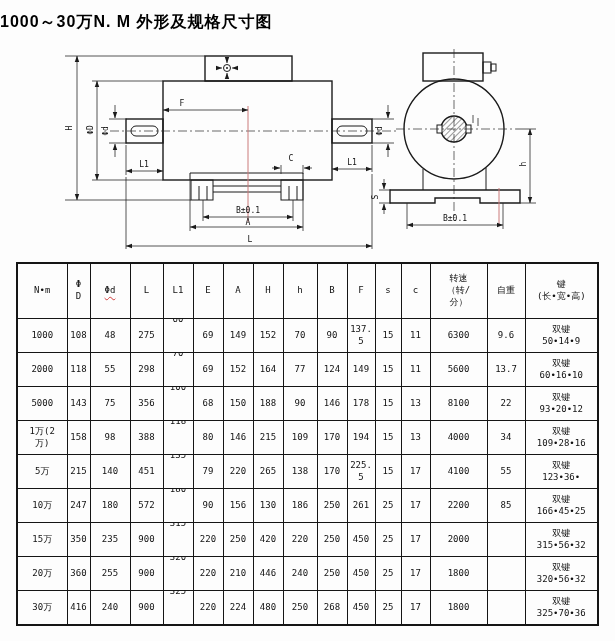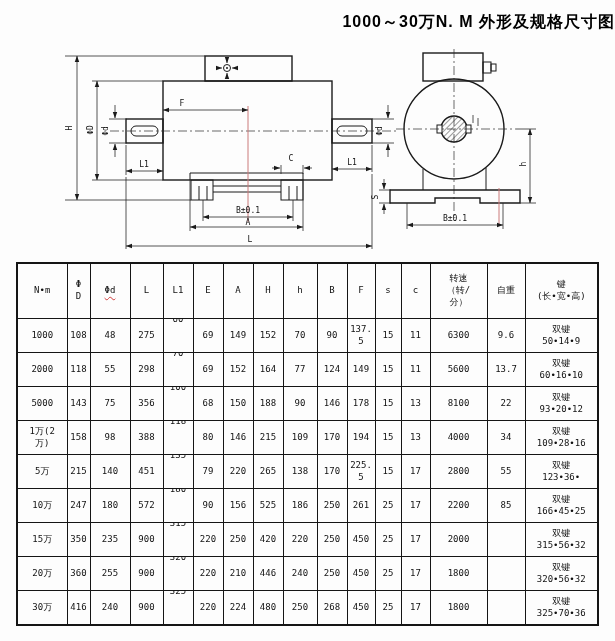--- a/index.html
+++ b/index.html
@@ -1,18 +1,18 @@
 <!DOCTYPE html>
 <html><head>
 <meta charset="utf-8">
 <style>
   html,body{margin:0;padding:0;background:#ffffff;}
   .page{position:relative;width:615px;height:641px;background:#fdfdfd;overflow:hidden;
         font-family:"DejaVu Sans Mono","DejaVu Sans",sans-serif;color:#111;}
-  .title{position:absolute;top:12px;left:0;width:615px;text-align:right;
+  .title{position:absolute;top:12px;left:0;width:615px;text-align:left;
          font-family:"Liberation Sans","DejaVu Sans",sans-serif;
          font-weight:bold;font-size:16px;letter-spacing:1px;color:#000;}
   svg.drawing{position:absolute;top:48px;left:0;}
   svg.drawing .ol{fill:none;stroke:#1b1b1b;stroke-width:1.4;}
   svg.drawing .tl{fill:none;stroke:#1b1b1b;stroke-width:1;}
   svg.drawing .dim{fill:none;stroke:#2a2a2a;stroke-width:0.8;}
   svg.drawing .cl{fill:none;stroke:#2a2a2a;stroke-width:0.7;stroke-dasharray:9 3 2 3;}
   svg.drawing .red{fill:none;stroke:#cb7a7a;stroke-width:1;}
   svg.drawing text{font-family:"DejaVu Sans Mono","DejaVu Sans",sans-serif;
                    font-size:8px;fill:#111;}
@@ -320,34 +320,34 @@
             <td class="c3"><span class="cv">451</span></td>
             <td class="c4"><span class="cv">135</span></td>
             <td class="c5"><span class="cv">79</span></td>
             <td class="c6"><span class="cv">220</span></td>
             <td class="c7"><span class="cv">265</span></td>
             <td class="c8"><span class="cv">138</span></td>
             <td class="c9"><span class="cv">170</span></td>
             <td class="c10"><span class="cv">225.5</span></td>
             <td class="c11"><span class="cv">15</span></td>
             <td class="c12"><span class="cv">17</span></td>
-            <td class="c13"><span class="cv">2800</span></td>
+            <td class="c13"><span class="cv">4100</span></td>
             <td class="c14"><span class="cv">55</span></td>
             <td class="c15"><span class="cv">双键
 123•36•</span></td>
           </tr>
           <tr>
             <td class="c0"><span class="cv">10万</span></td>
             <td class="c1"><span class="cv">247</span></td>
             <td class="c2"><span class="cv">180</span></td>
             <td class="c3"><span class="cv">572</span></td>
             <td class="c4"><span class="cv">180</span></td>
             <td class="c5"><span class="cv">90</span></td>
             <td class="c6"><span class="cv">156</span></td>
-            <td class="c7"><span class="cv">525</span></td>
+            <td class="c7"><span class="cv">130</span></td>
             <td class="c8"><span class="cv">186</span></td>
             <td class="c9"><span class="cv">250</span></td>
             <td class="c10"><span class="cv">261</span></td>
             <td class="c11"><span class="cv">25</span></td>
             <td class="c12"><span class="cv">17</span></td>
             <td class="c13"><span class="cv">2200</span></td>
             <td class="c14"><span class="cv">85</span></td>
             <td class="c15"><span class="cv">双键
 166•45•25</span></td>
           </tr>

